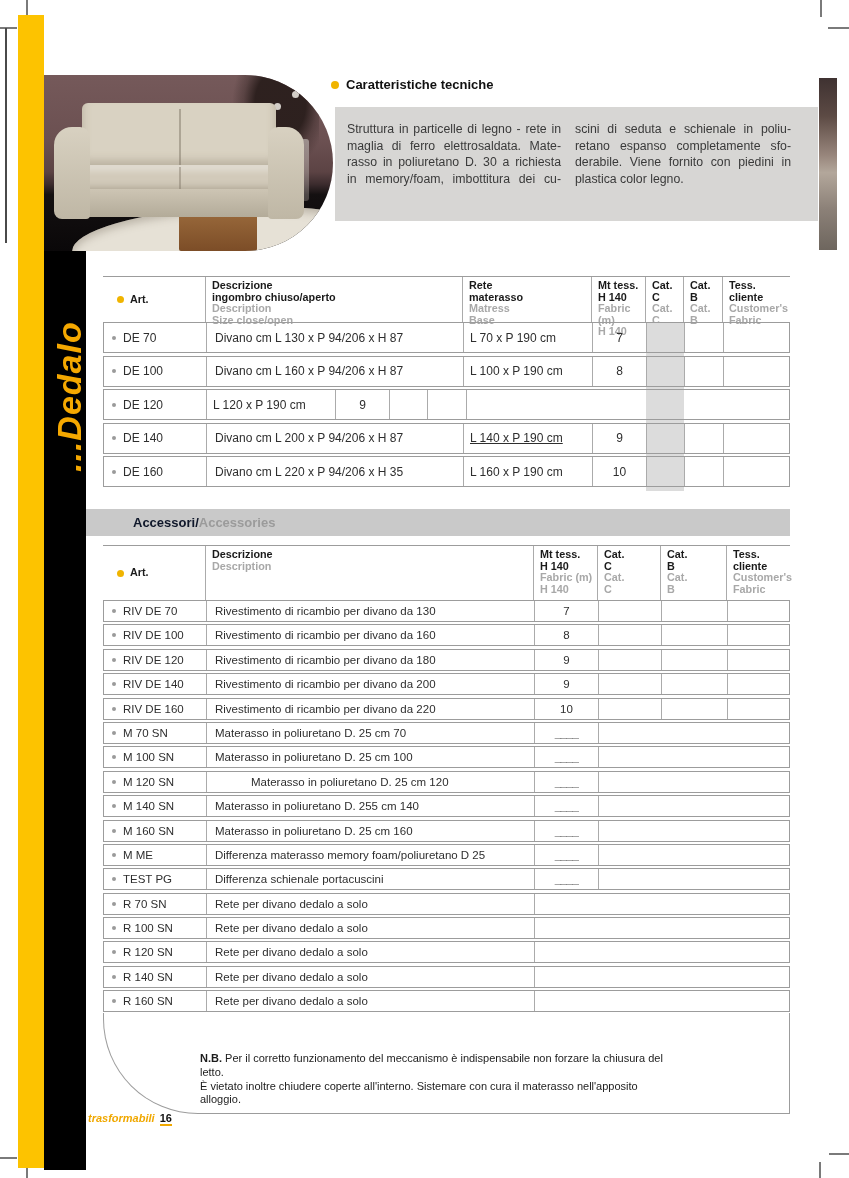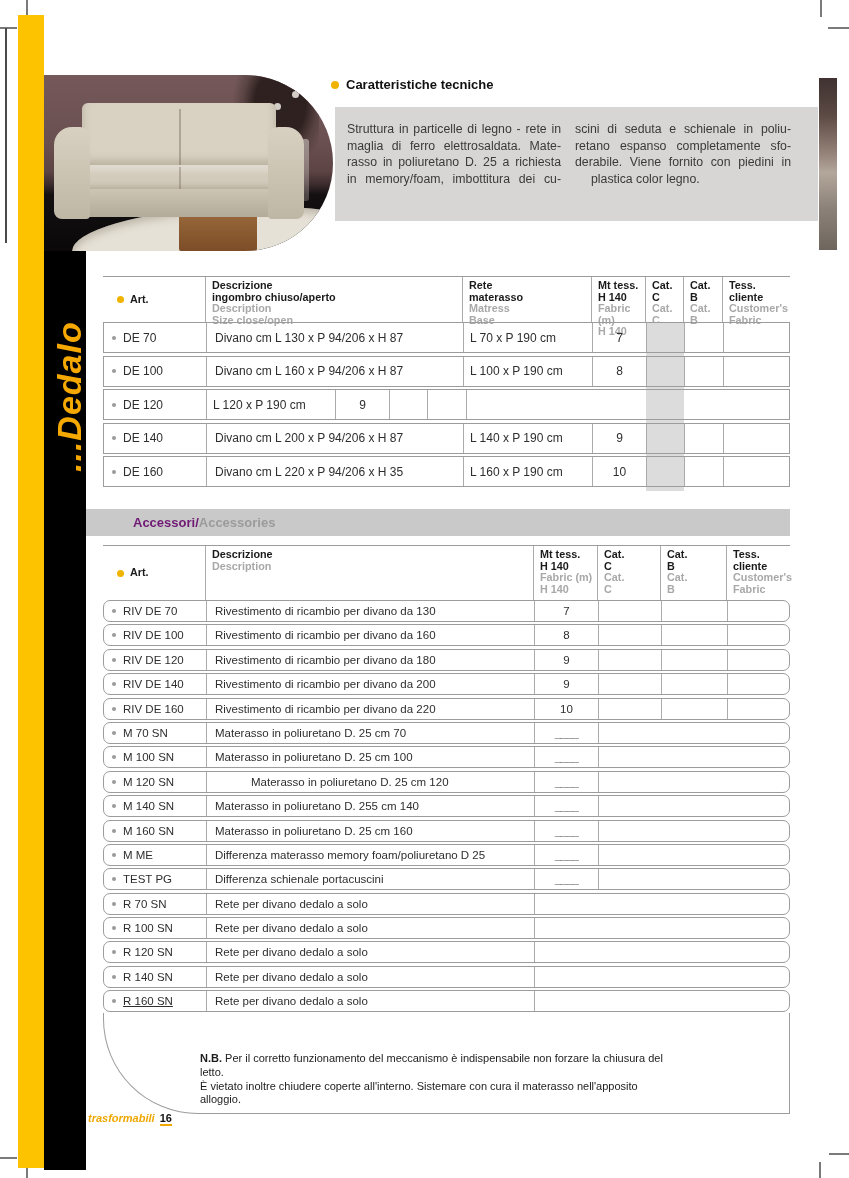--- a/index.html
+++ b/index.html
@@ -39,47 +39,47 @@
   .arm.right{right:0;border-radius:10px 18px 8px 4px;}
   
   .edge-photo{position:absolute;left:819px;top:78px;width:18px;height:172px;
         background:linear-gradient(180deg,#3f3231 0%,#5c4a44 22%,#98867c 45%,#b3a79b 55%,#8c8178 76%,#6e665e 100%);}
   
   .tech-head{position:absolute;left:346px;top:77px;font-size:13px;font-weight:bold;color:#111;}
   .dot-gold-big{position:absolute;left:331px;top:81px;width:8px;height:8px;border-radius:50%;background:#F0B400;}
   .tech-box{position:absolute;left:335px;top:107px;width:483px;height:114px;background:#d7d6d4;}
   .tech-col{position:absolute;top:14px;font-size:12.3px;line-height:16.6px;color:#3a3a3a;}
   .tech-col .jl{text-align:justify;text-align-last:justify;}
-  .tech-col .nl{text-align:left;margin-left:16px;}
+  .tech-col .nl{text-align:left;}
   
   .thead{position:absolute;display:flex;border-top:1px solid #9c9c9c;box-sizing:border-box;}
   .h-cell{box-sizing:border-box;padding:3px 0 0 6px;font-size:10.8px;line-height:11.6px;font-weight:bold;color:#1a1a1a;}
   .h-cell + .h-cell{border-left:1px solid #ababab;}
   .hg{color:#a8a8a8;font-weight:bold;}
   .h-art{display:flex;align-items:center;padding-top:0;}
   .tbl{position:absolute;}
   .t-row{display:flex;box-sizing:border-box;border:1px solid #9c9c9c;background:transparent;}
   .t1 .t-row{height:31px;margin-bottom:2.6px;}
-  .t2 .t-row{height:22px;margin-bottom:2.4px;border-radius:7px;}
+  .t2 .t-row{height:22px;margin-bottom:2.4px;}
   .cell{box-sizing:border-box;display:flex;align-items:center;overflow:hidden;}
   .cell + .cell{border-left:1px solid #ababab;}
   .c-art{padding-left:8px;}
   .c-desc{padding-left:8px;}
   .c-rete{padding-left:6px;}
   .c-mid{justify-content:center;}
   .t1 .cell{font-size:12px;}
   .t2 .cell{font-size:11.5px;}
   .dot{width:4px;height:4px;border-radius:50%;background:#9a9a9a;margin-right:7px;flex:0 0 auto;}
   .dot-gold{width:7px;height:7px;border-radius:50%;background:#F0B400;margin:0 6px 0 8px;flex:0 0 auto;}
   .catc-band{position:absolute;left:646px;top:322px;width:38px;height:169px;background:#dcdcdc;}
   .dashtxt{font-weight:bold;letter-spacing:-0.5px;}
   
   .acc-bar{position:absolute;left:86px;top:509px;width:704px;height:27px;background:#c9c9c9;
         display:flex;align-items:center;font-size:13px;font-weight:bold;}
-  .acc-bar .it{margin-left:47px;color:#701a75;}
+  .acc-bar .it{margin-left:47px;color:#0f172a;}
   .acc-bar .en{color:#9b9b9b;}
   
   .bottom-frame{position:absolute;left:103px;top:1013px;width:687px;height:101px;box-sizing:border-box;
         border-left:1px solid #9c9c9c;border-bottom:1px solid #9c9c9c;border-right:1px solid #9c9c9c;
         border-bottom-left-radius:95px;}
   
   .note{position:absolute;left:200px;top:1052px;width:470px;font-size:11px;line-height:13.8px;color:#1c1c1c;}
   .note b{font-weight:bold;}
   
   .footer{position:absolute;left:88px;top:1112px;font-size:11px;font-weight:bold;display:flex;align-items:baseline;}
@@ -122,21 +122,21 @@
   </div>
 
   <div class="edge-photo"></div>
 
   <div class="dot-gold-big"></div>
   <div class="tech-head">Caratteristiche tecniche</div>
   <div class="tech-box">
     <div class="tech-col" style="left:12px;width:214px;">
       <div class="jl">Struttura in particelle di legno - rete in</div>
       <div class="jl">maglia di ferro elettrosaldata. Mate-</div>
-      <div class="jl">rasso in poliuretano D. 25 a richiesta</div>
+      <div class="jl">rasso in poliuretano D. 30 a richiesta</div>
       <div class="jl">in memory/foam, imbottitura dei cu-</div>
     </div>
     <div class="tech-col" style="left:240px;width:216px;">
       <div class="jl">scini di seduta e schienale in poliu-</div>
       <div class="jl">retano espanso completamente sfo-</div>
       <div class="jl">derabile. Viene fornito con piedini in</div>
       <div class="nl">plastica color legno.</div>
     </div>
   </div>
 
@@ -220,21 +220,21 @@
       <div class="cell" style="width:38px;"></div>
       <div class="cell" style="width:39px;"></div>
       <div class="cell" style="width:66px;"></div>
     </div>
     <div class="t-row">
       <div class="cell c-art" style="width:102px;">
           <span class="dot"></span>
           <span>DE 140</span>
         </div>
       <div class="cell c-desc" style="width:257px;">Divano cm L 200 x P 94/206 x H 87</div>
-      <div class="cell c-rete" style="width:129px;">L 140 x P 190 cm</div>
+      <div class="cell c-rete" style="width:129px;text-decoration:underline;">L 140 x P 190 cm</div>
       <div class="cell c-mid" style="width:54px;">9</div>
       <div class="cell" style="width:38px;"></div>
       <div class="cell" style="width:39px;"></div>
       <div class="cell" style="width:66px;"></div>
     </div>
     <div class="t-row">
       <div class="cell c-art" style="width:102px;">
           <span class="dot"></span>
           <span>DE 160</span>
         </div>
@@ -449,21 +449,21 @@
     </div>
     <div class="t-row">
       <div class="cell c-art" style="width:102px;">
           <span class="dot"></span>
           <span>R 140 SN</span>
         </div>
       <div class="cell c-desc" style="width:328px;">Rete per divano dedalo a solo</div>
       <div class="cell" style="flex:1;"></div>
     </div>
     <div class="t-row">
-      <div class="cell c-art" style="width:102px;text-decoration:underline;">
+      <div class="cell c-art" style="width:102px;">
           <span class="dot"></span>
           <span>R 160 SN</span>
         </div>
       <div class="cell c-desc" style="width:328px;">Rete per divano dedalo a solo</div>
       <div class="cell" style="flex:1;"></div>
     </div>
   </div>
 
   <div class="bottom-frame"></div>
 

